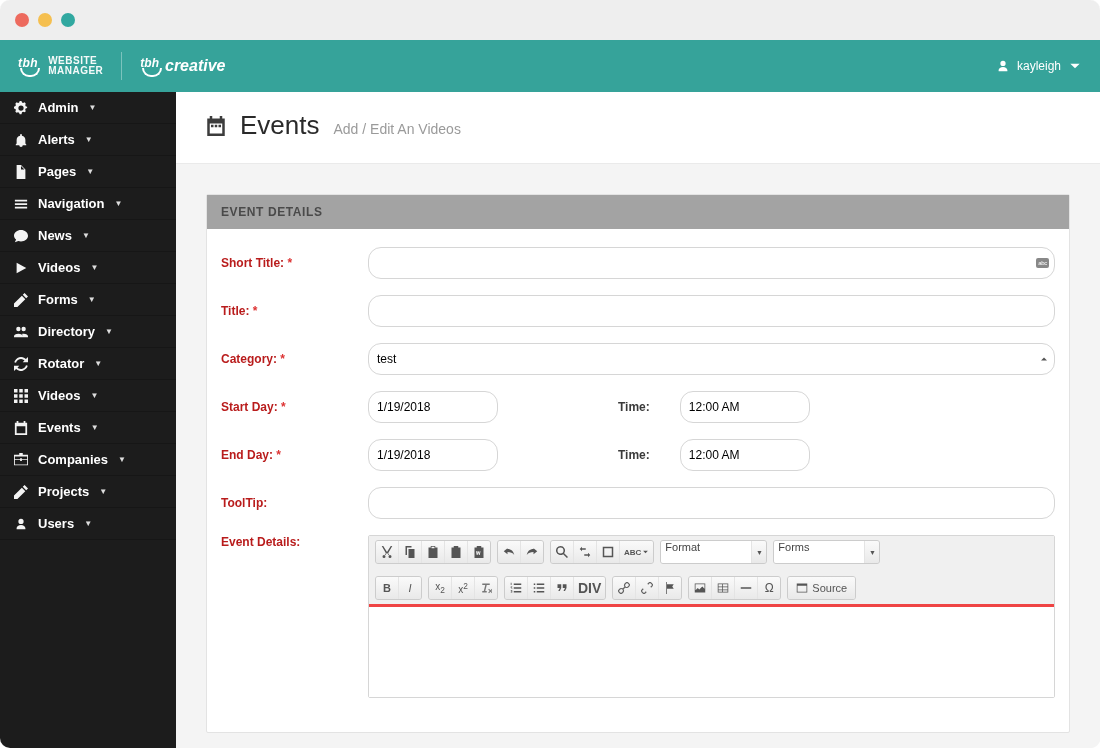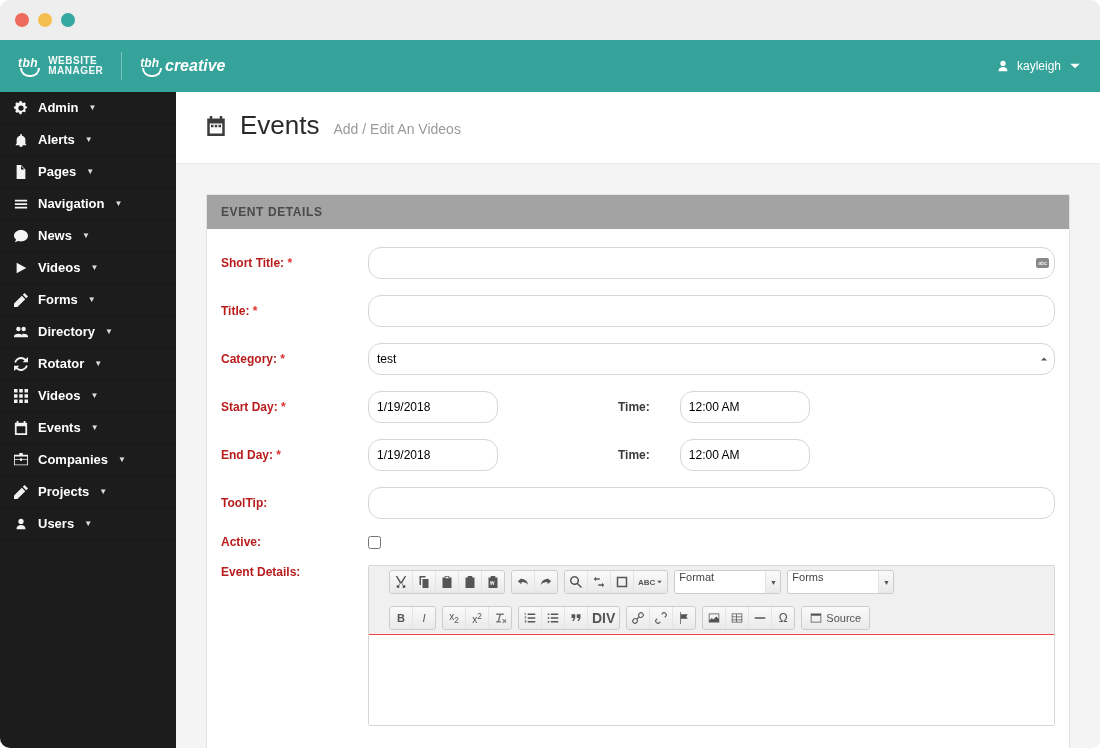--- a/index.html
+++ b/index.html
@@ -191,22 +191,22 @@
     letter-spacing: -0.3px;
   }
 
   .rte {
     border: 1px solid #d6d6d6;
     border-radius: 2px;
     flex: 1;
   }
   .rte-toolbar {
     background: #f0f0f0;
-    border-bottom: 1px solid #ef4444;
-    padding: 4px 20px;
+    border-bottom: 3px solid #ef4444;
+    padding: 4px 6px;
     display: flex;
     flex-wrap: wrap;
     gap: 6px;
   }
   .tb-group {
     display: flex;
     gap: 1px;
     background: #e4e4e4;
     border: 1px solid #ccc;
     border-radius: 3px;
@@ -472,24 +472,20 @@
             </div>
           </div>
 
           <div class="form-row">
             <label>ToolTip:</label>
             <div class="field-wide">
               <input class="input" value="" style="">
             </div>
           </div>
 
-          <div class="form-row">
-            <label>Active:</label>
-            <input type="checkbox" style="">
-          </div>
 
 
           <div class="form-row" style="align-items:flex-start">
             <label>Event Details:</label>
             <div class="rte">
               <div class="rte-toolbar">
 
                 <div class="tb-group">
                   <div class="tb-btn">
                       <span class="ico">

